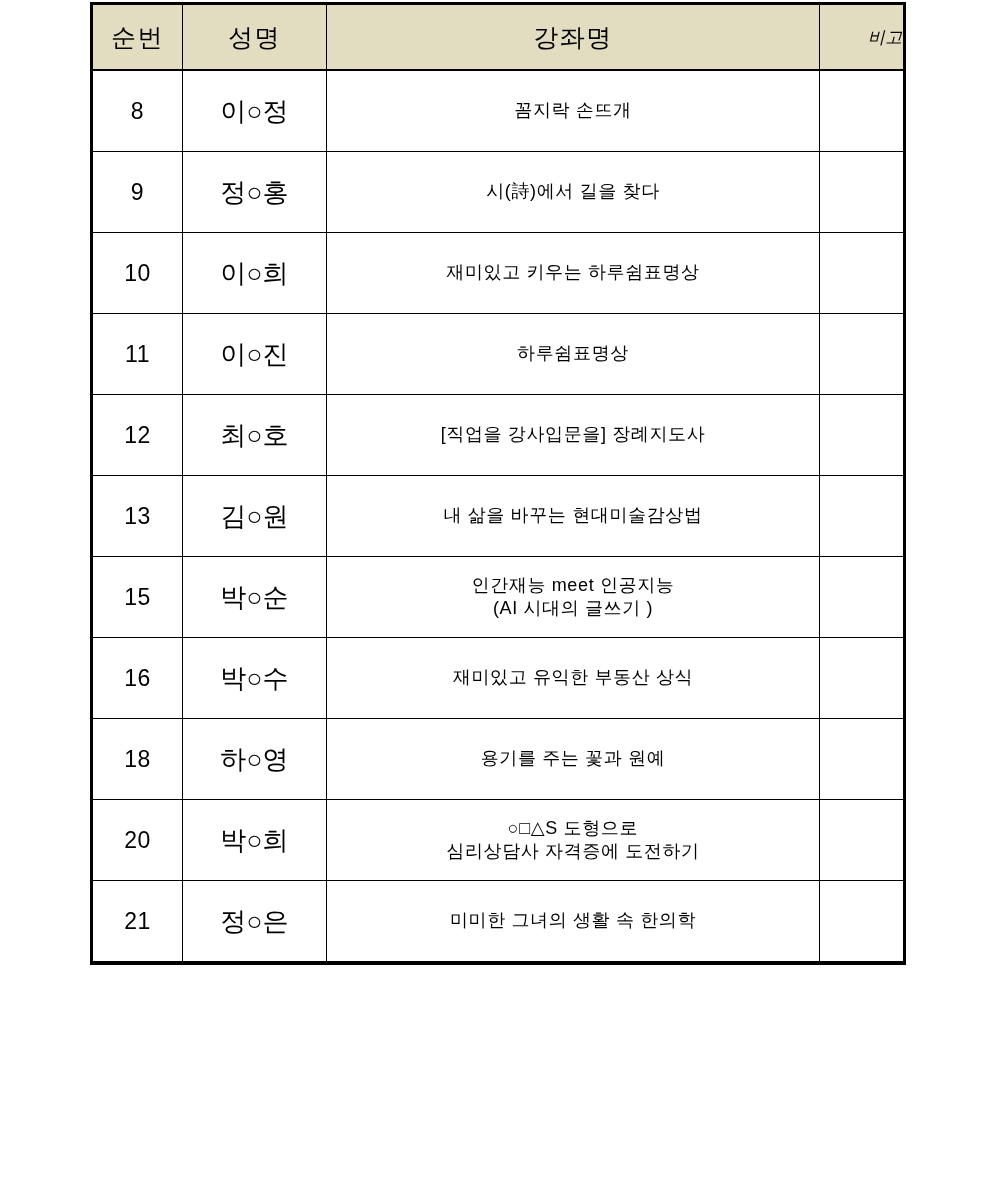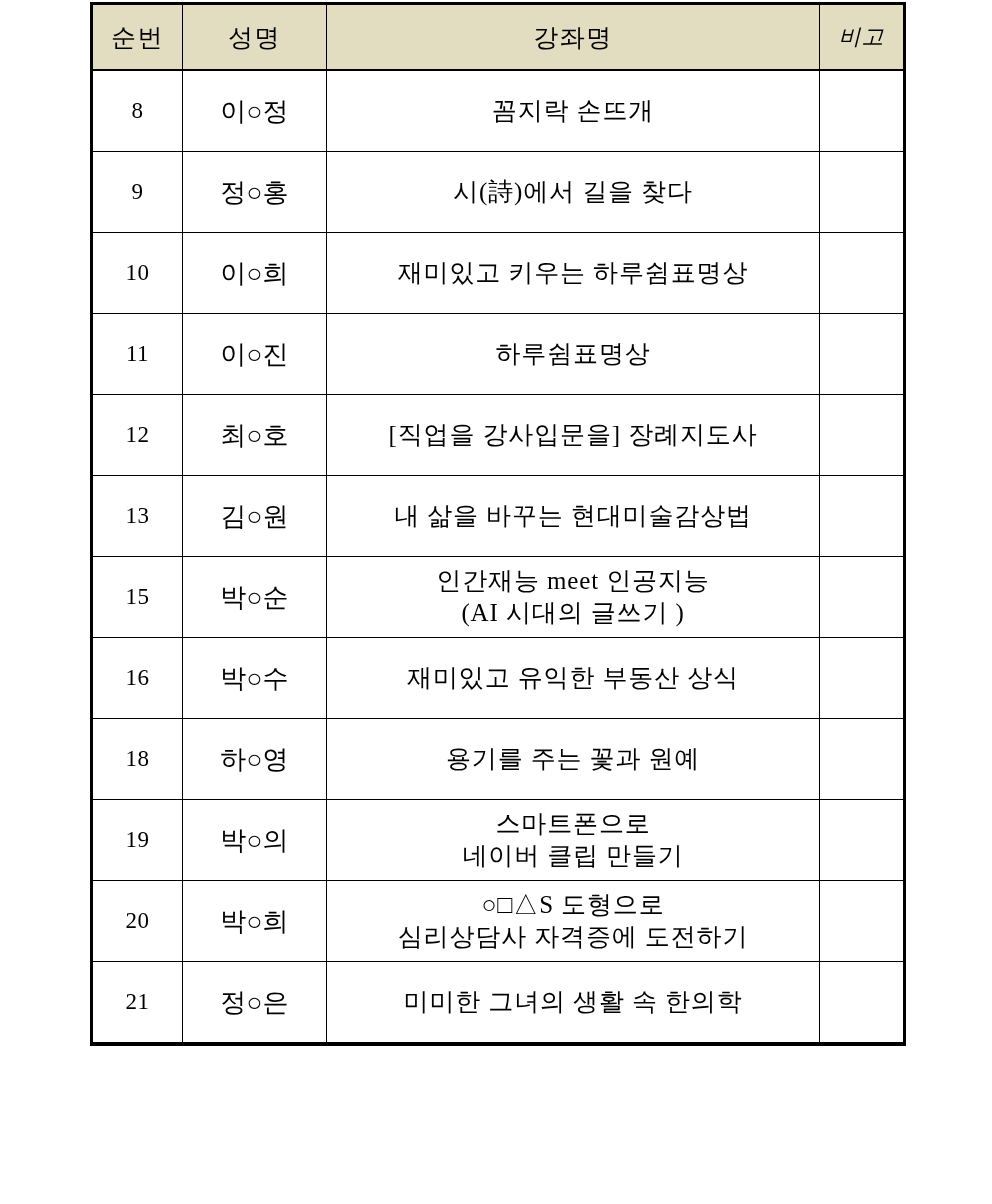--- a/index.html
+++ b/index.html
@@ -16,21 +16,20 @@
     -webkit-font-smoothing: antialiased;
   }
 
   .sheet {
     position: absolute;
     left: 0;
     top: 0;
     width: 992px;
     height: 1204px;
     background: #ffffff;
-    font-family: Liberation Serif, serif;
   }
 
   
   .course-table {
     position: absolute;
     left: 90px;
     top: 2px;
     width: 813px;          
     border-collapse: collapse;
     table-layout: fixed;
@@ -55,23 +54,24 @@
   
   .course-table thead th {
     background: #E2DCC1;
     height: 64px;
     font-weight: 400;
     font-size: 25px;
     letter-spacing: 0.06em;
     border-bottom: 2px solid #000000;
   }
   .course-table thead th.note-head {
-    font-size: 22px;
+    font-size: 17px;
     font-style: italic;
     letter-spacing: 0.04em;
+    text-align: right;
   }
 
   
   .course-table tbody tr {
     height: 80px;
   }
   .course-table tbody td {
     height: 80px;
   }
   .course-table tbody tr:last-child td {
@@ -82,21 +82,21 @@
     font-size: 23px;
     letter-spacing: 0.02em;
   }
   .cell-name {
     font-size: 26px;
     letter-spacing: 0.01em;
     white-space: nowrap;
     margin-left: 14px;
   }
   .cell-title {
-    font-size: 25px;
+    font-size: 18px;
     letter-spacing: 0.035em;
     line-height: 1.28;
     padding: 0 6px;
   }
   .cell-title .line {
     display: block;
     white-space: nowrap;
   }
   .cell-note {
     font-size: 20px;
@@ -193,29 +193,20 @@
         </tr>
         <tr>
           <td class="cell-no">18</td>
           <td class="cell-name">하○영</td>
           <td class="cell-title">
             <span class="line">용기를 주는 꽃과 원예</span>
           </td>
           <td class="cell-note"></td>
         </tr>
         <tr>
-          <td class="cell-no">19</td>
-          <td class="cell-name">박○의</td>
-          <td class="cell-title">
-            <span class="line">스마트폰으로</span>
-            <span class="line">네이버 클립 만들기</span>
-          </td>
-          <td class="cell-note"></td>
-        </tr>
-        <tr>
           <td class="cell-no">20</td>
           <td class="cell-name">박○희</td>
           <td class="cell-title">
             <span class="line">○□△S 도형으로</span>
             <span class="line">심리상담사 자격증에 도전하기</span>
           </td>
           <td class="cell-note"></td>
         </tr>
         <tr>
           <td class="cell-no">21</td>

